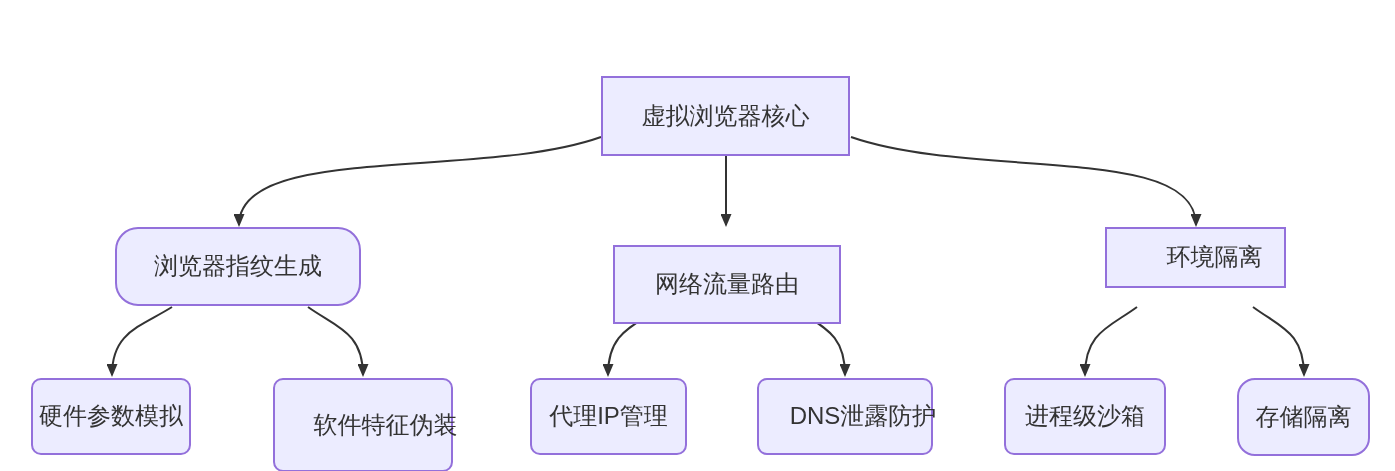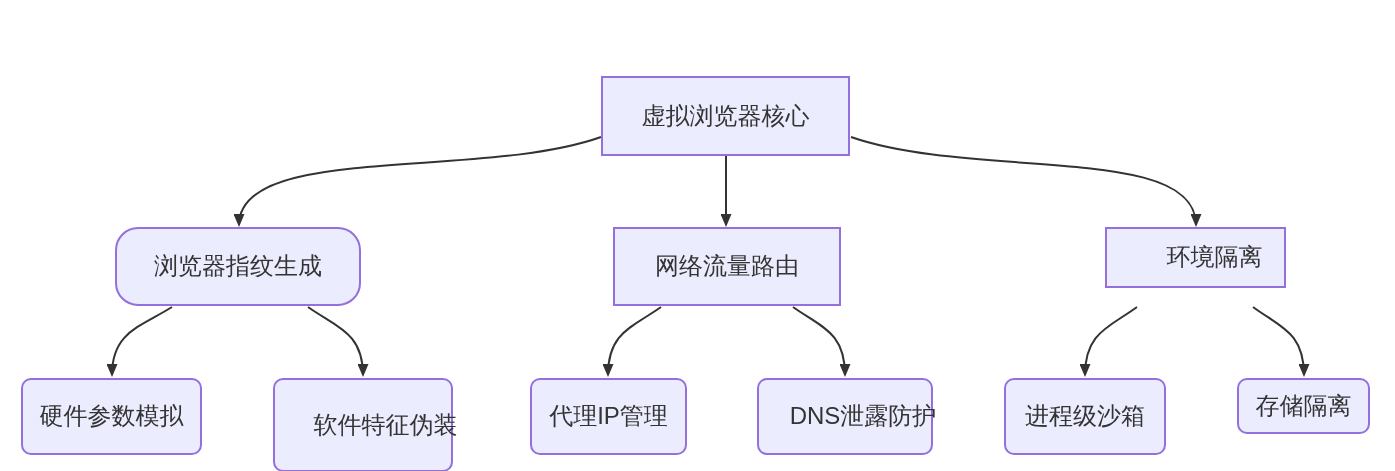--- a/index.html
+++ b/index.html
@@ -79,45 +79,45 @@
   </svg>
 
   <div class="node rect" style="left:601px; top:41px; width:249px; height:80px;">
     <span class="node-label">虚拟浏览器核心</span>
   </div>
 
   <div class="node rect" style="left:115px; top:192px; width:246px; height:79px;border-radius:23px;">
     <span class="node-label">浏览器指纹生成</span>
   </div>
 
-  <div class="node rect" style="left:613px; top:192px; width:228px; height:79px;">
+  <div class="node rect" style="left:613px; top:210px; width:228px; height:79px;">
     <span class="node-label">网络流量路由</span>
   </div>
 
   <div class="node rect" style="left:1105px; top:192px; width:181px; height:61px;padding-left:38px;">
     <span class="node-label">环境隔离</span>
   </div>
 
-  <div class="node rounded" style="left:21px; top:343px; width:181px; height:77px;">
+  <div class="node rounded" style="left:31px; top:343px; width:160px; height:77px;">
     <span class="node-label">硬件参数模拟</span>
   </div>
 
   <div class="node rounded" style="left:273px; top:343px; width:180px; height:94px;padding-left:45px;">
     <span class="node-label">软件特征伪装</span>
   </div>
 
   <div class="node rounded" style="left:530px; top:343px; width:157px; height:77px;">
     <span class="node-label">代理IP管理</span>
   </div>
 
   <div class="node rounded" style="left:757px; top:343px; width:176px; height:77px;padding-left:36px;">
     <span class="node-label">DNS泄露防护</span>
   </div>
 
   <div class="node rounded" style="left:1004px; top:343px; width:162px; height:77px;text-align:center;">
     <span class="node-label">进程级沙箱</span>
   </div>
 
-  <div class="node rounded" style="left:1237px; top:343px; width:133px; height:56px;">
+  <div class="node rounded" style="left:1237px; top:343px; width:133px; height:78px;border-radius:18px;">
     <span class="node-label">存储隔离</span>
   </div>
 
 </div>
 
 </body></html>

